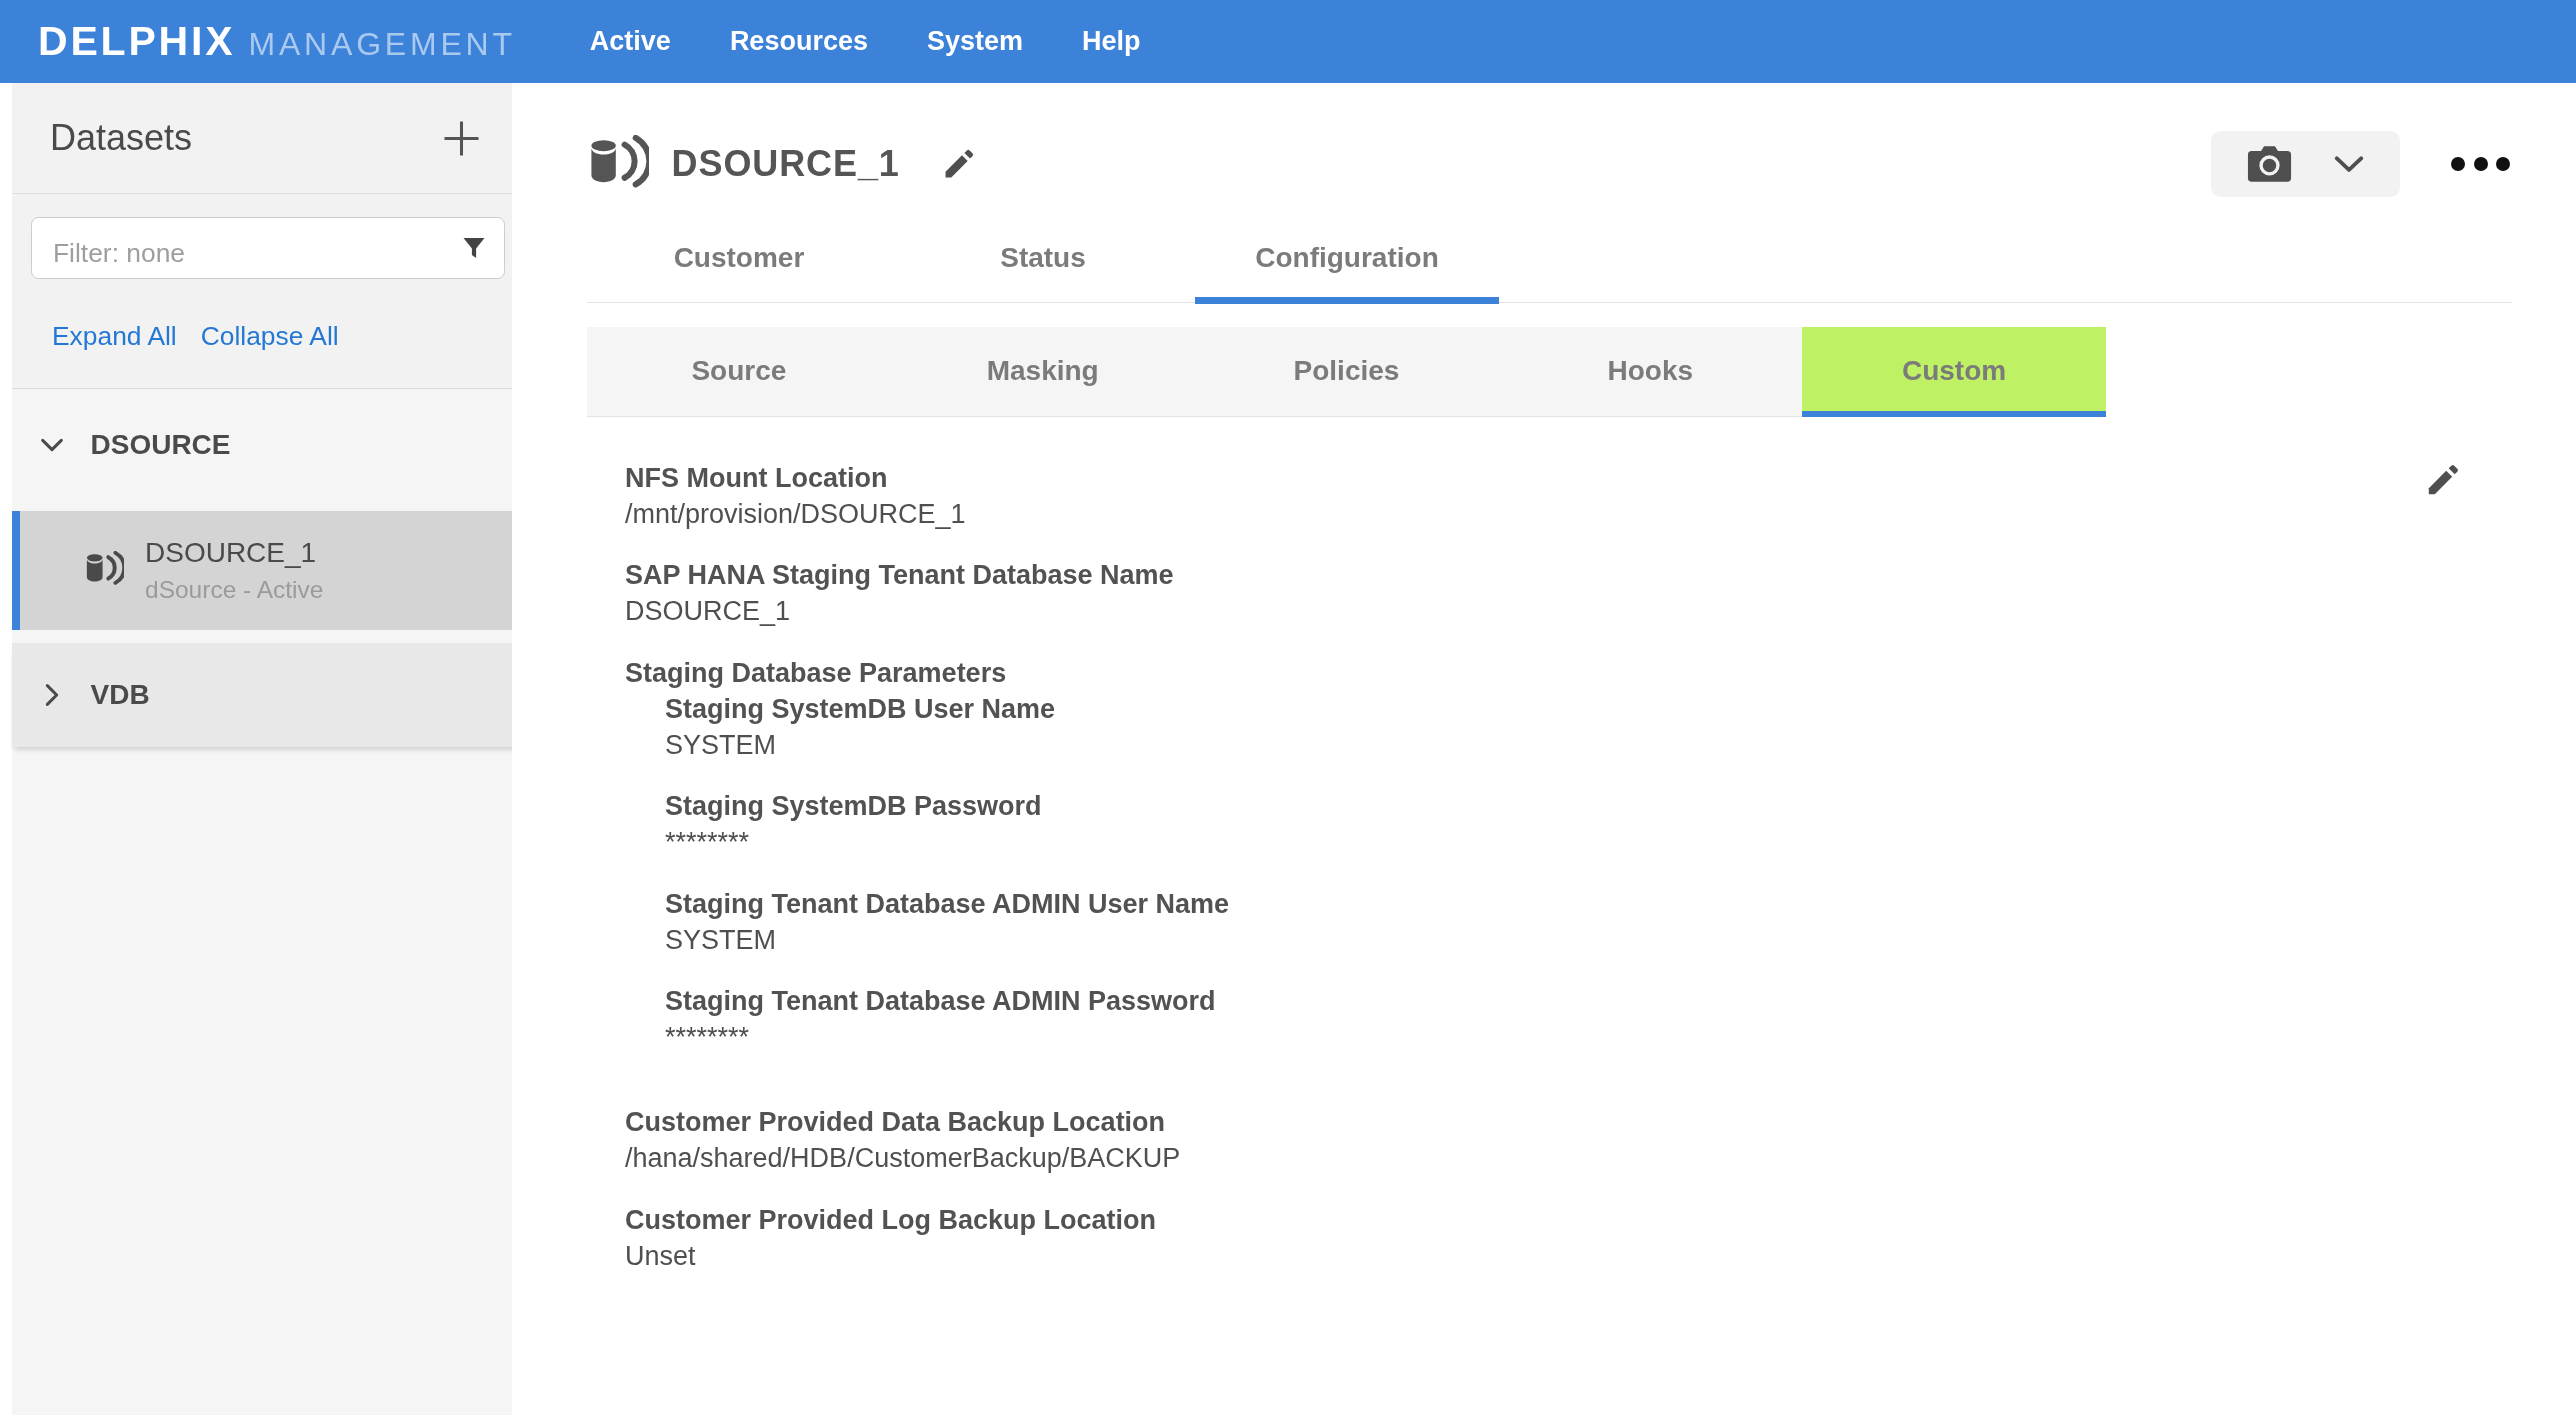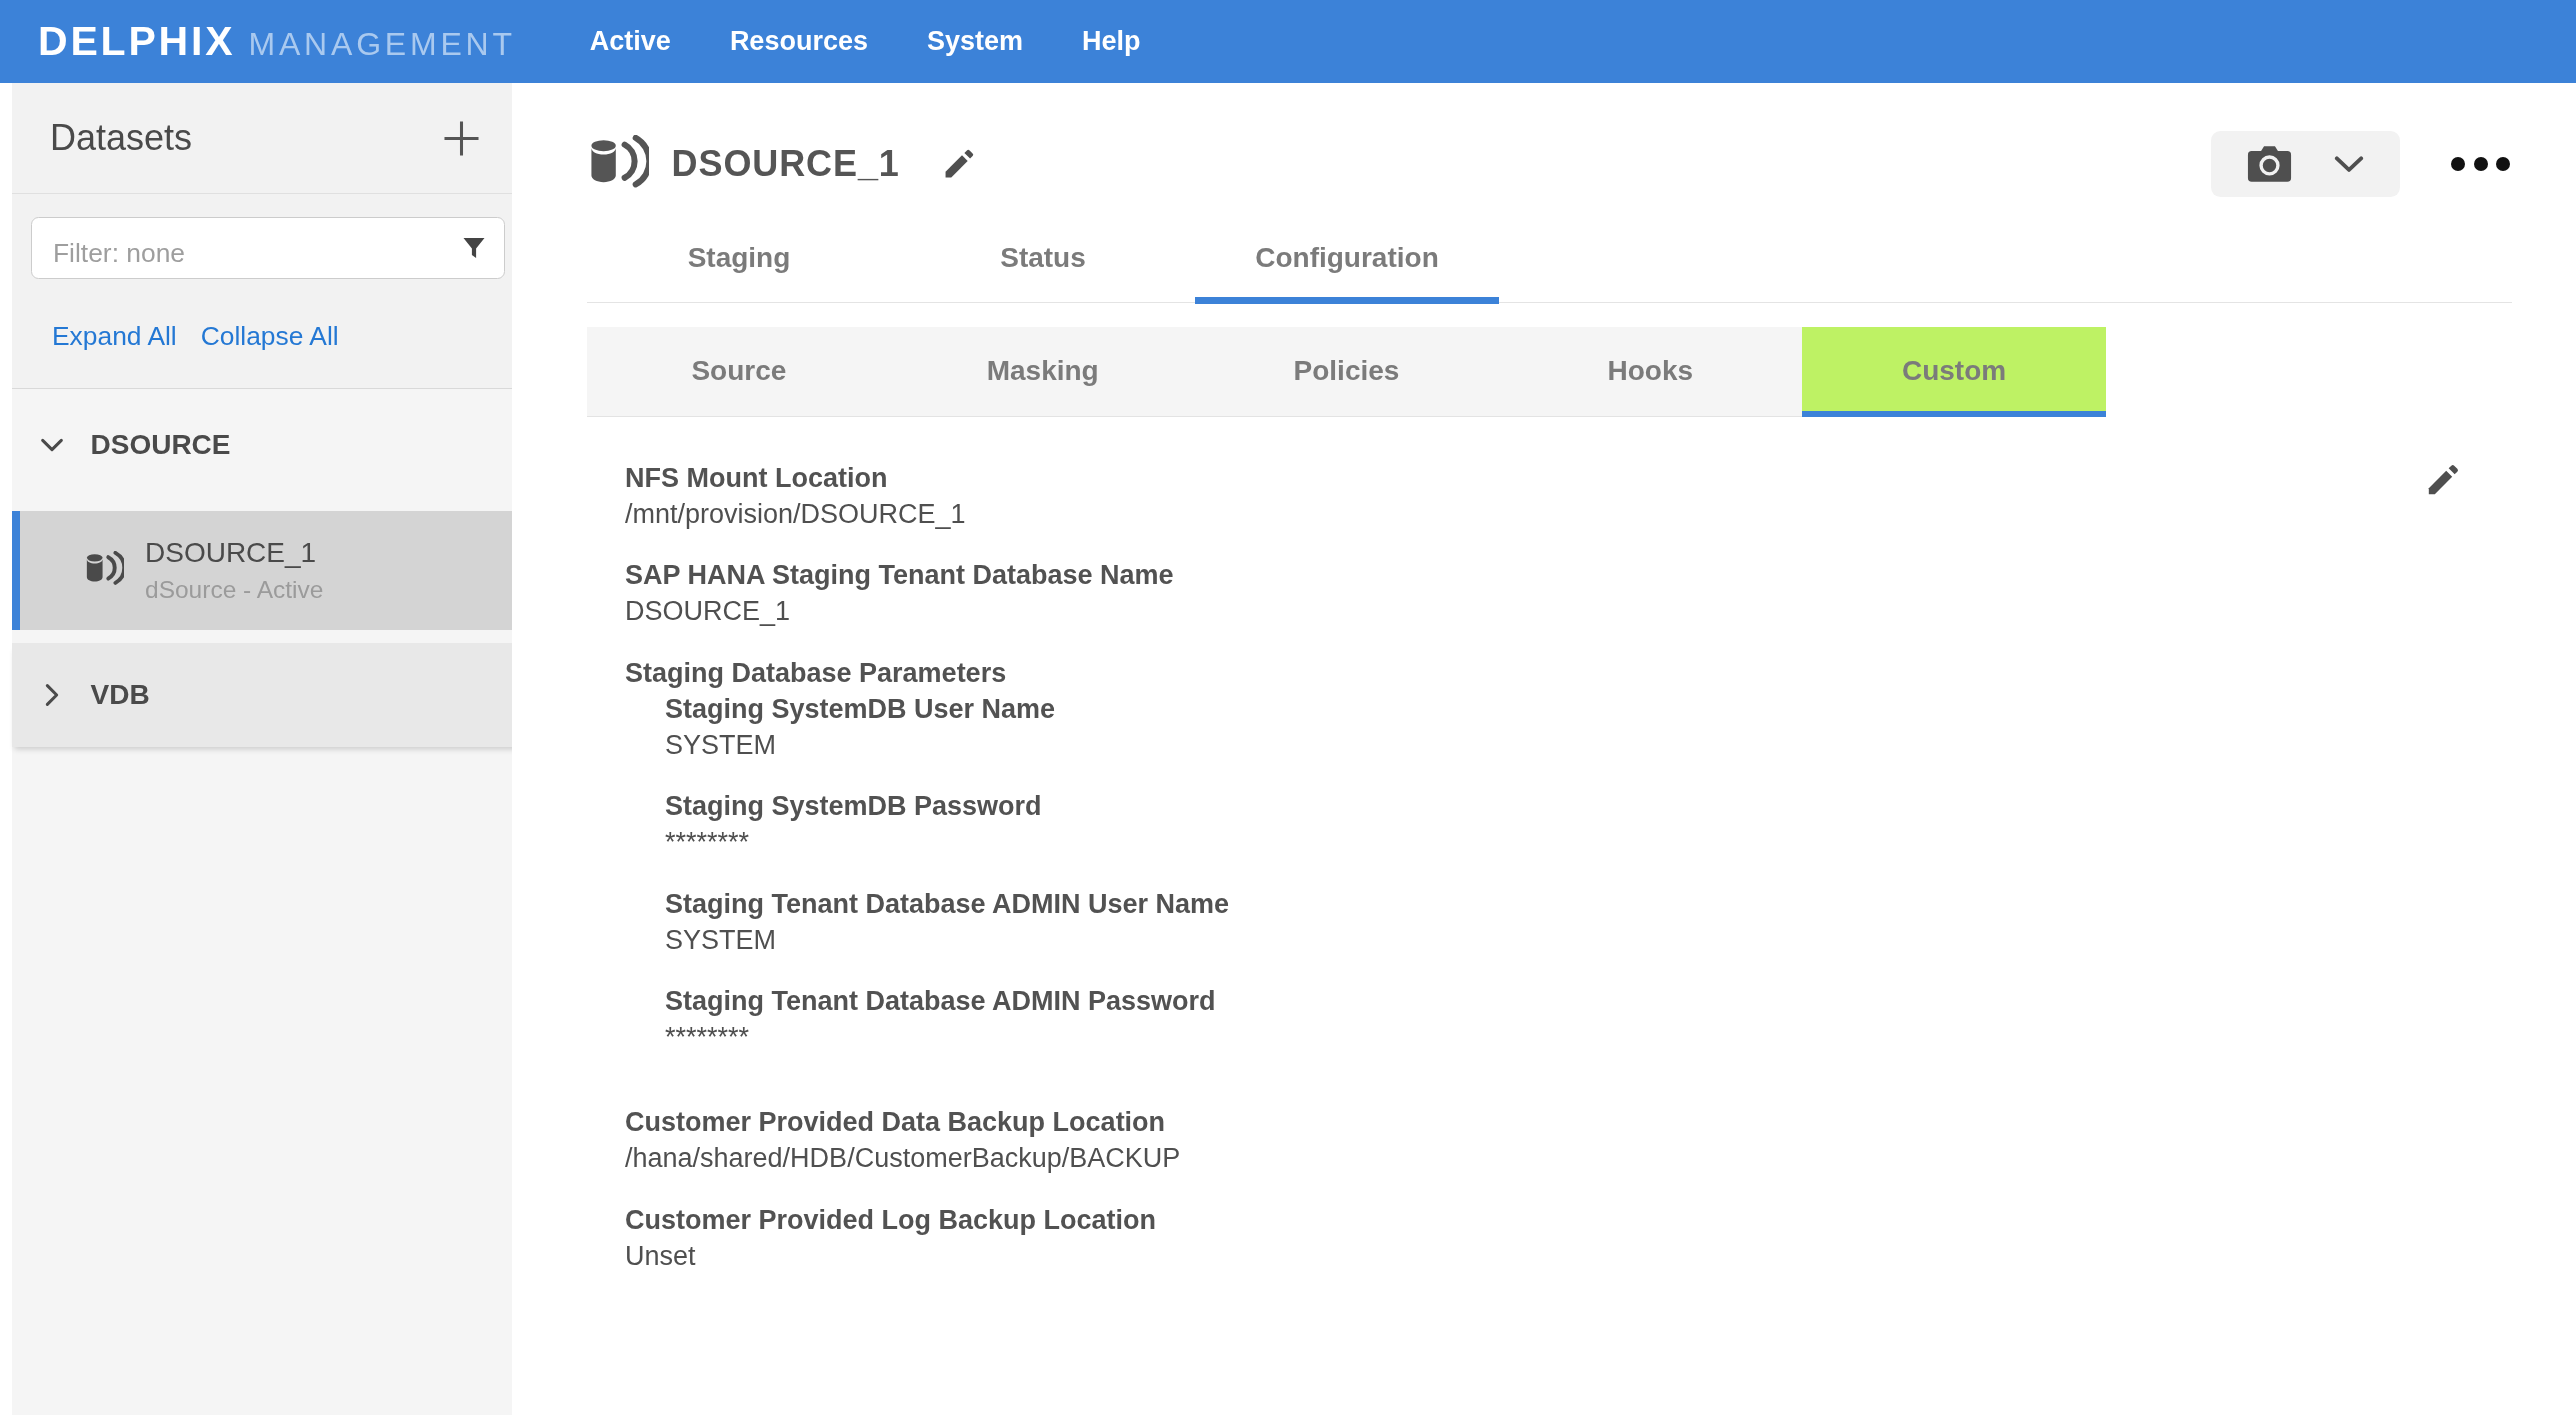--- a/index.html
+++ b/index.html
@@ -250,21 +250,21 @@
       </span>
     </button>
     <button class="ellipsis-button">
       <span class="dot"></span>
       <span class="dot"></span>
       <span class="dot"></span>
     </button>
   </div>
 
   <div class="tabs">
-    <div class="tab">Staging</div>
+    <div class="tab">Customer</div>
     <div class="tab">Status</div>
     <div class="tab active">Configuration</div>
   </div>
 
   <div class="subtabs">
     <div class="subtab">Source</div>
     <div class="subtab">Masking</div>
     <div class="subtab">Policies</div>
     <div class="subtab">Hooks</div>
     <div class="subtab active">Custom</div>

